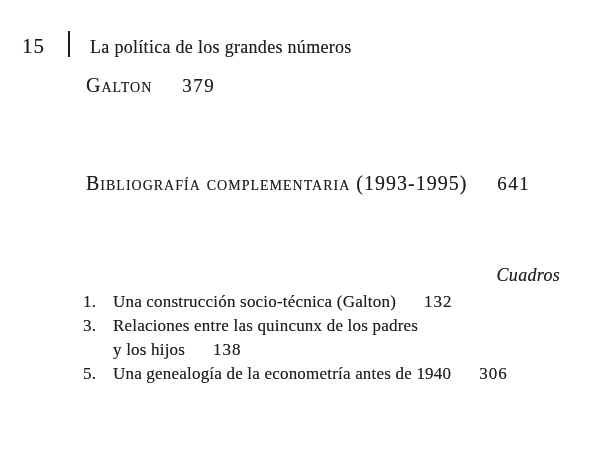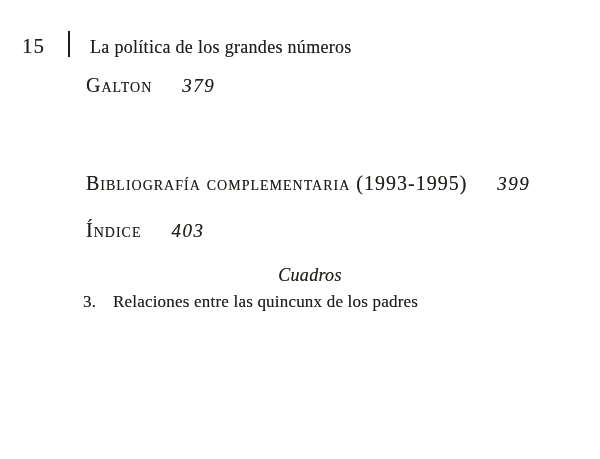--- a/index.html
+++ b/index.html
@@ -51,37 +51,36 @@
     left: 86px;
     line-height: 1;
     white-space: nowrap;
   }
   .toc-entry .sc-label {
     font-variant: small-caps;
     font-size: 20px;
     letter-spacing: 1px;
   }
   .pgnum {
-    font-style: italic;
     font-size: 19px;
     margin-left: 30px;
     letter-spacing: 1.5px;
   }
   .toc-notas        { top: 75px; }
   .toc-biblio       { top: 123px; }
   .toc-biblio-comp  { top: 173px; }
   .toc-indice       { top: 220px; }
 
   
   .cuadros-heading {
     position: absolute;
     top: 266px;
     left: 60px;
     width: 500px;
-    text-align: center;
+    text-align: right;
     font-style: italic;
     font-size: 18px;
     line-height: 1;
     letter-spacing: 0.3px;
   }
   .tables-list {
     position: absolute;
     top: 290px;
     left: 83px;
     width: 510px;
@@ -115,35 +114,41 @@
     <span class="head-rule"></span>
     <span class="running-title">La política de los grandes números</span>
   </div>
 
   <div class="toc-entry toc-notas">
     <span class="sc-label">Galton</span><span class="pgnum">379</span>
   </div>
 
 
   <div class="toc-entry toc-biblio-comp">
-    <span class="sc-label">Bibliografía complementaria (1993-1995)</span><span class="pgnum">399</span>
+    <span class="sc-label">Bibliografía complementaria (1993-1995)</span><span class="pgnum">641</span>
   </div>
 
-  <div class="toc-entry toc-indice">
-    <span class="sc-label">Índice</span><span class="pgnum">403</span>
-  </div>
 
   <div class="cuadros-heading">Cuadros</div>
 
   <div class="tables-list">
 
+    <div class="trow">
+      <span class="item-num">1.</span><span class="item-title">Una construcción socio-técnica (Galton)</span><span class="pgnum">132</span>
+    </div>
 
 
     <div class="trow">
       <span class="item-num">3.</span><span class="item-title">Relaciones entre las quincunx de los padres</span>
     </div>
 
+    <div class="trow continuation">
+      <span class="item-title">y los hijos</span><span class="pgnum">138</span>
+    </div>
 
 
+    <div class="trow">
+      <span class="item-num">5.</span><span class="item-title">Una genealogía de la econometría antes de 1940</span><span class="pgnum">306</span>
+    </div>
 
   </div>
 
 </div>
 
 </body></html>

